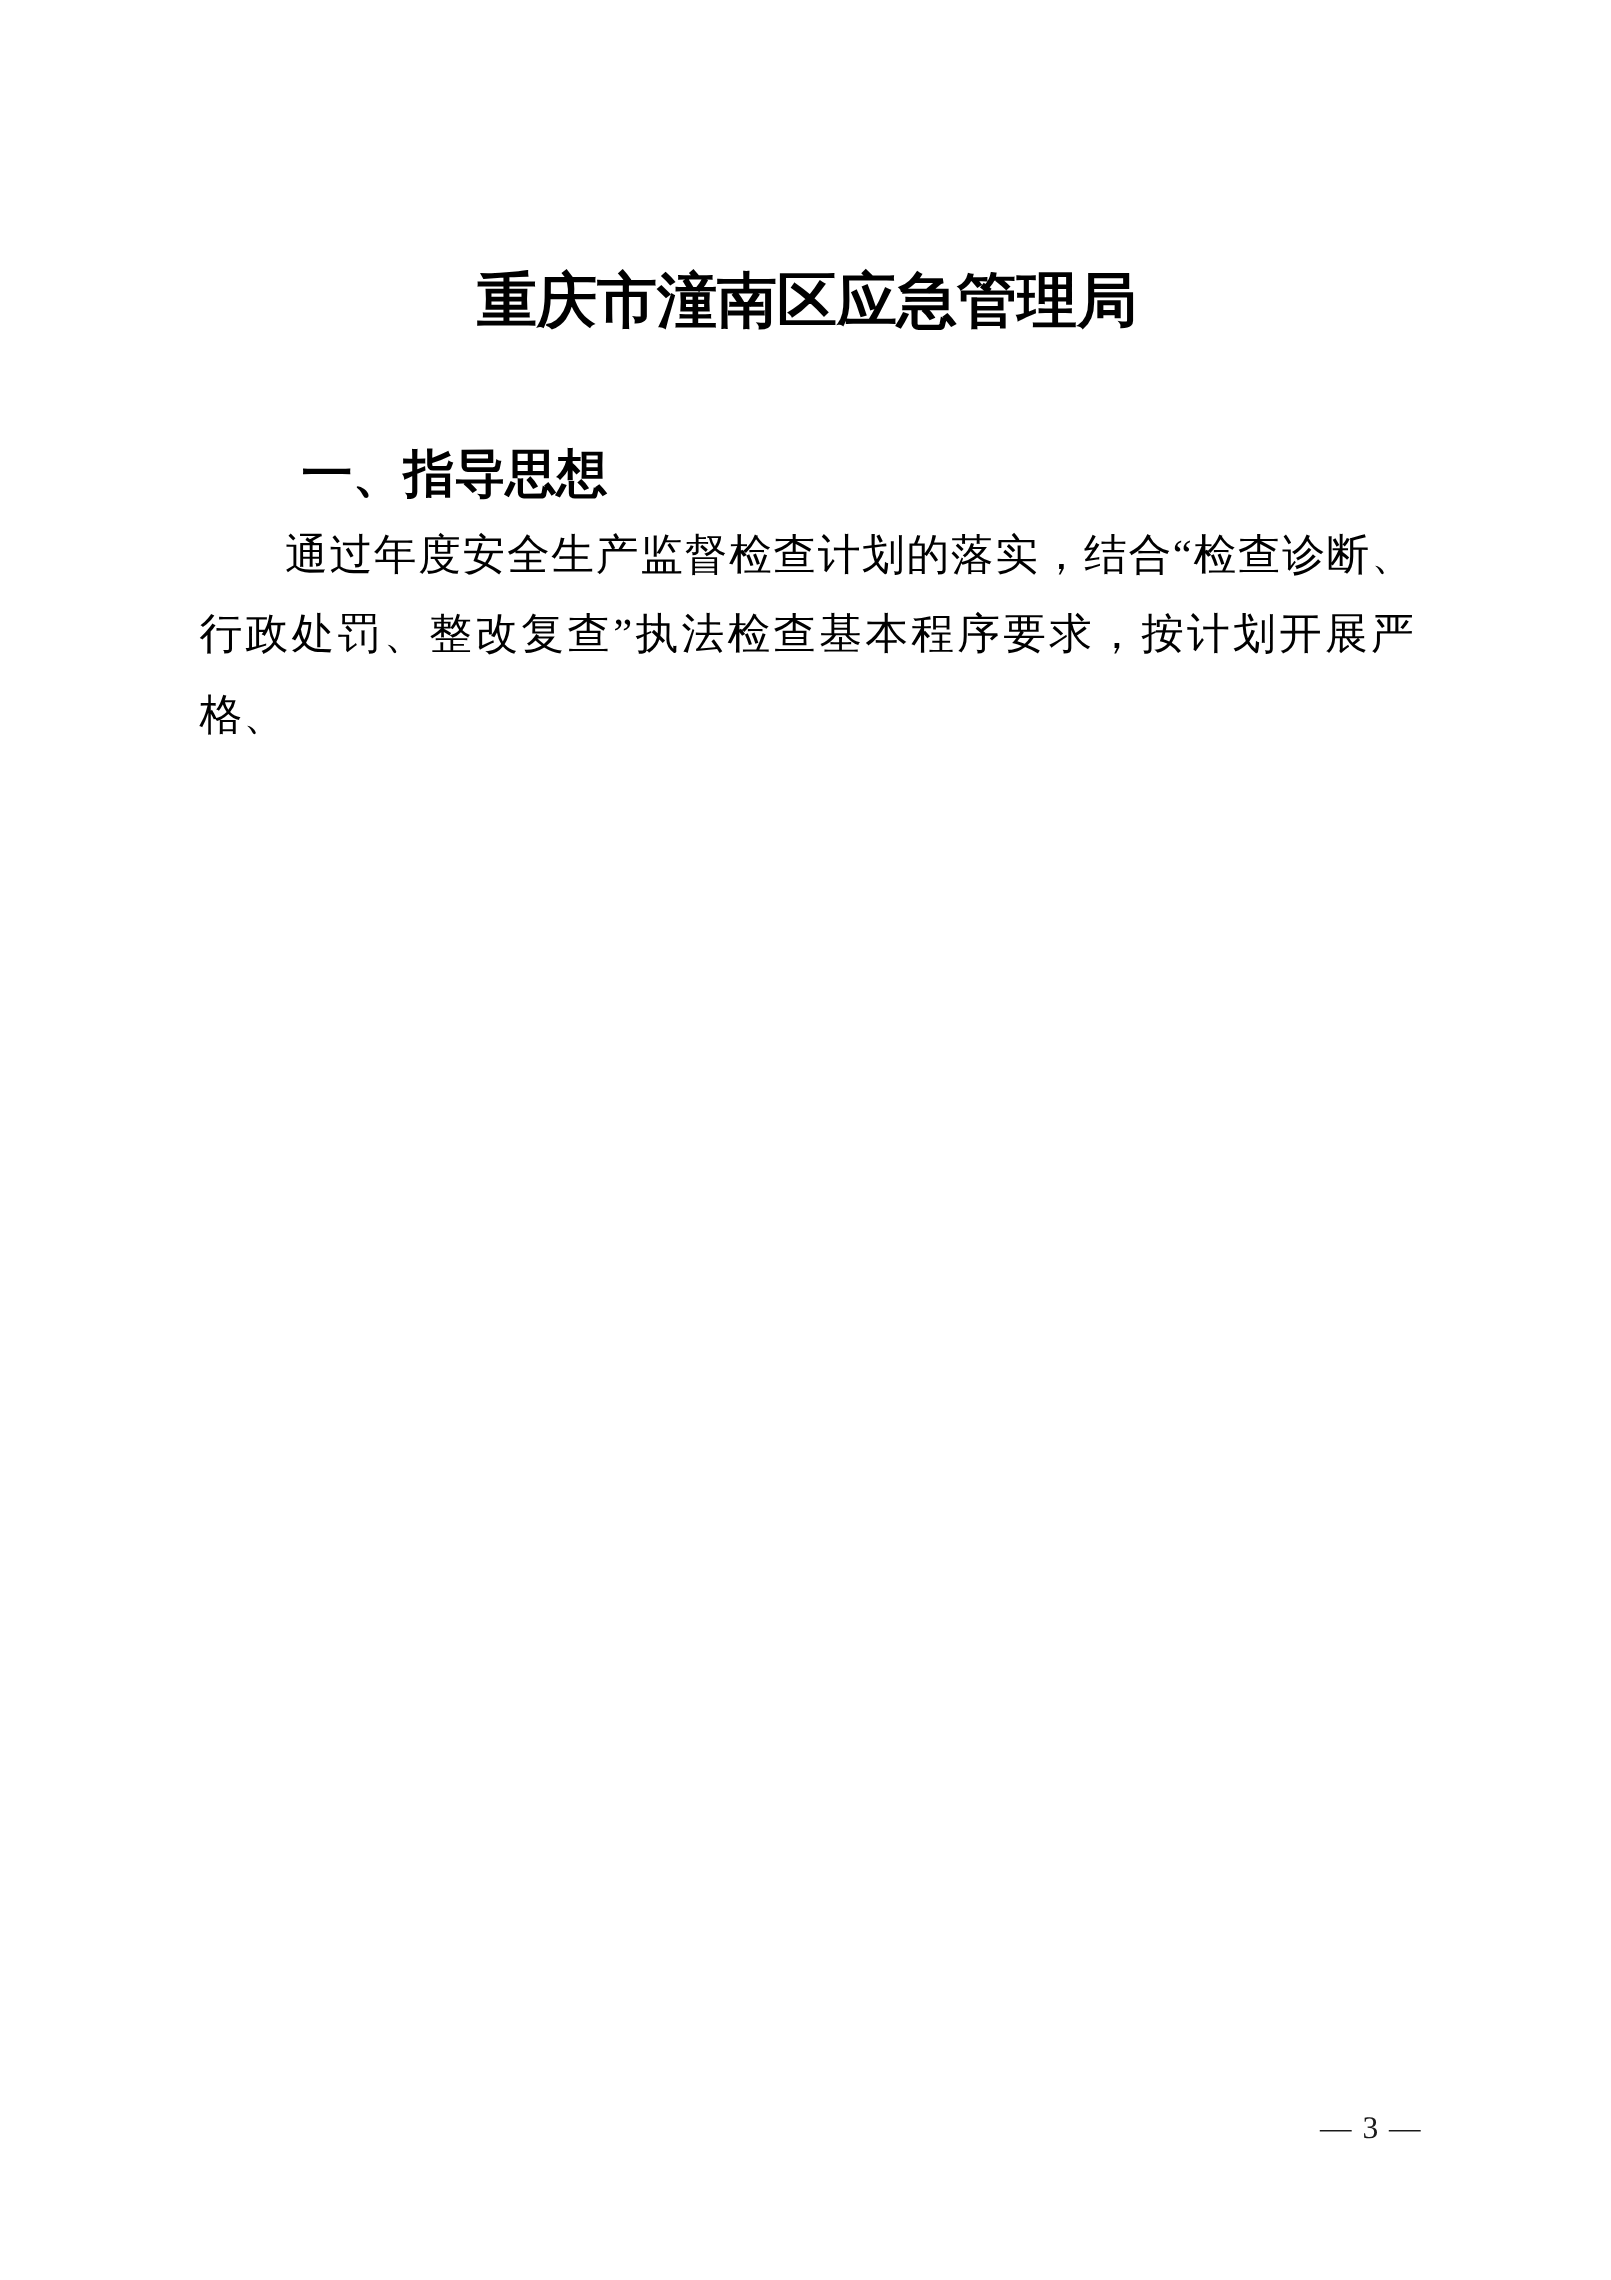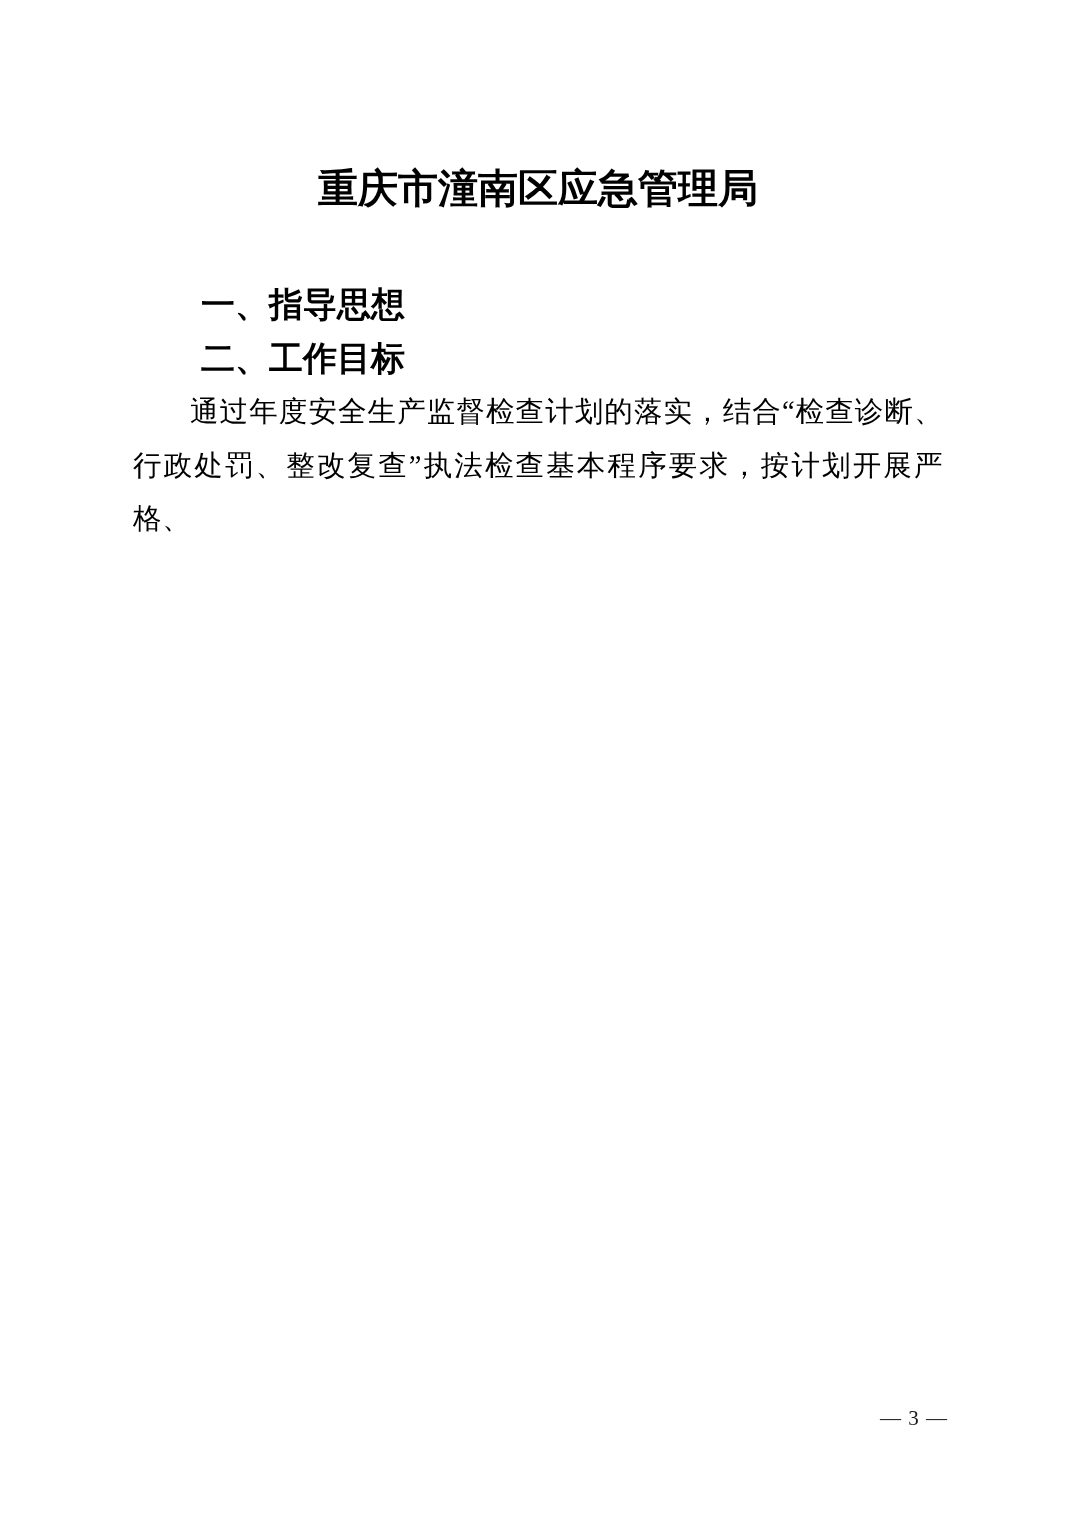--- a/index.html
+++ b/index.html
@@ -12,21 +12,21 @@
     width: 1074px;
     height: 1520px;
     background: #ffffff;
     color: #000000;
     font-family: "Liberation Serif", "DejaVu Serif", serif;
     overflow: hidden;
   }
   .content {
     position: absolute;
     left: 133px;
-    top: 160px;
+    top: 172px;
     width: 810px;
   }
   .doc-title {
     margin: 0 0 60px 0;
     text-align: center;
     font-weight: bold;
     font-size: 40px;
     line-height: 58px;
     font-family: "Liberation Serif", "DejaVu Serif", serif;
   }
@@ -67,20 +67,19 @@
   <div class="content">
 
     <h1 class="doc-title">
       <span class="title-line">重庆市潼南区应急管理局</span>
     </h1>
 
 
     <p class="section-heading">一、指导思想</p>
 
 
-    <p class="section-heading">二、工作目标</p>
 
     <p class="para">通过年度安全生产监督检查计划的落实，结合“检查诊断、行政处罚、整改复查”执法检查基本程序要求，按计划开展严格、</p>
 
   </div>
 
   <div class="page-number">— 3 —</div>
 </div>
 
 </body></html>

